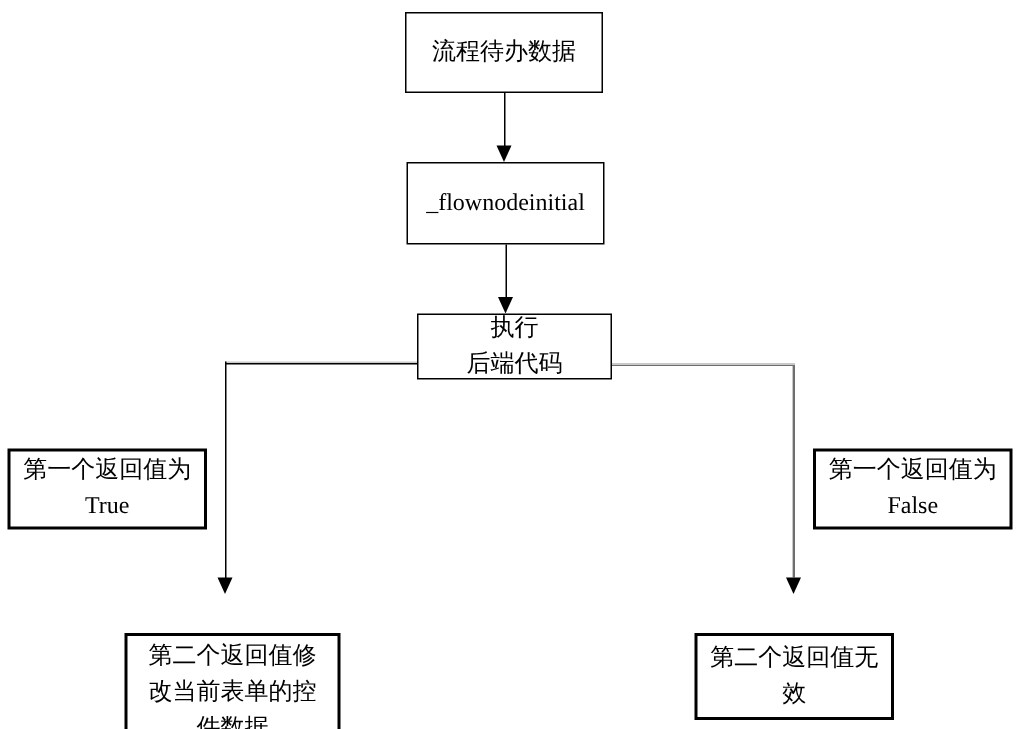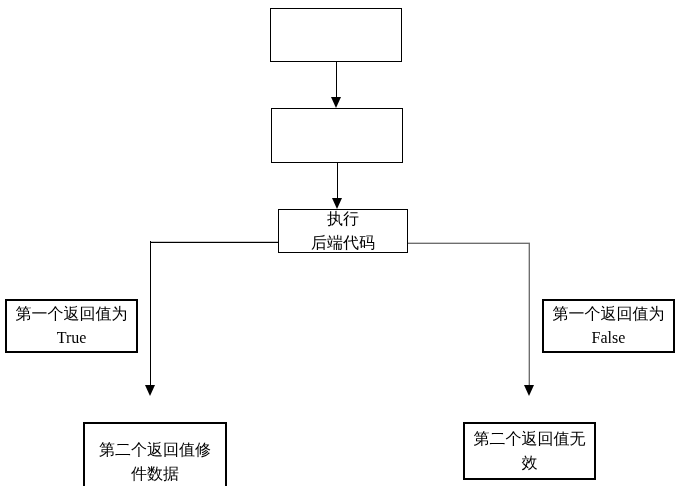--- a/index.html
+++ b/index.html
@@ -88,26 +88,28 @@
   #conn-exec-right-h   { left: 408px; top: 242px; width: 122px; }
   #conn-exec-right-v   { left: 528px; top: 244px; height: 141px; }
   #arrow-right         { left: 524px; top: 385px; }
 </style>
 </head>
 <body>
 
 <div id="canvas">
 
   <div class="flow-box" id="node-open">
+    <span class="bx-line">流程待办数据</span>
   </div>
 
   <div class="conn-v" id="conn-open-trigger"></div>
   <div class="arrowhead" id="arrow-open-trigger"></div>
 
   <div class="flow-box" id="node-trigger">
+    <span class="bx-line">_flownodeinitial</span>
   </div>
 
   <div class="conn-v" id="conn-trigger-exec"></div>
   <div class="arrowhead" id="arrow-trigger-exec"></div>
 
   <div class="flow-box" id="node-execute">
     <span class="bx-line">执行</span>
     <span class="bx-line">后端代码</span>
   </div>
 
@@ -124,20 +126,21 @@
     <span class="bx-line">True</span>
   </div>
 
   <div class="flow-box thick" id="label-false">
     <span class="bx-line">第一个返回值为</span>
     <span class="bx-line">False</span>
   </div>
 
   <div class="flow-box thick" id="node-modify">
     <span class="bx-line">第二个返回值修</span>
+    <span class="bx-line">改当前表单的控</span>
     <span class="bx-line">件数据</span>
   </div>
 
   <div class="flow-box thick" id="node-invalid">
     <span class="bx-line">第二个返回值无</span>
     <span class="bx-line">效</span>
   </div>
 
 </div>
 

